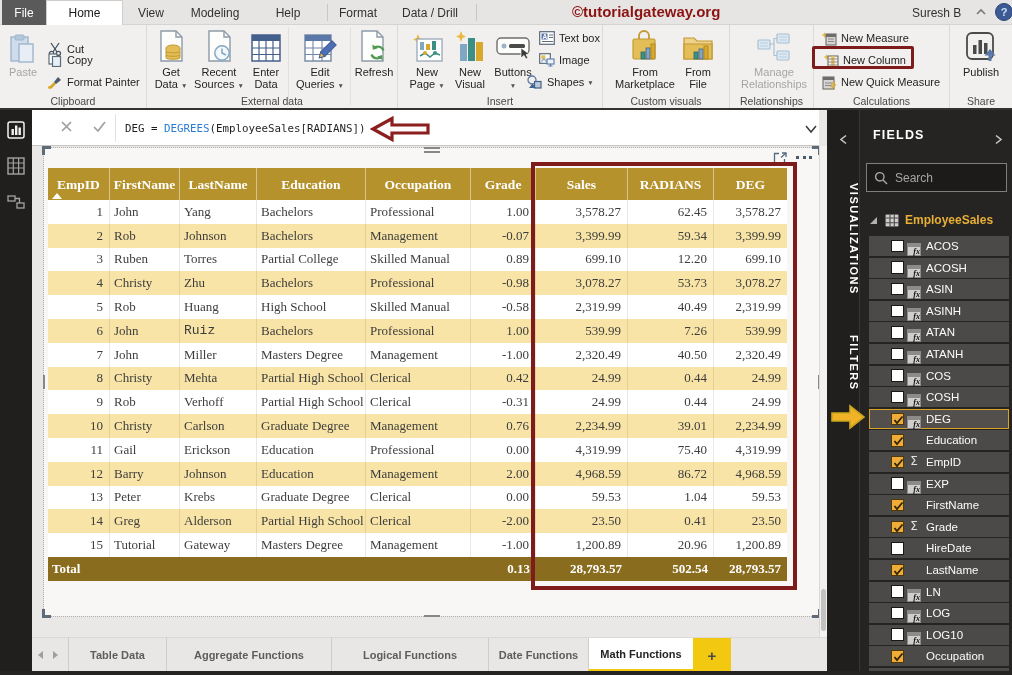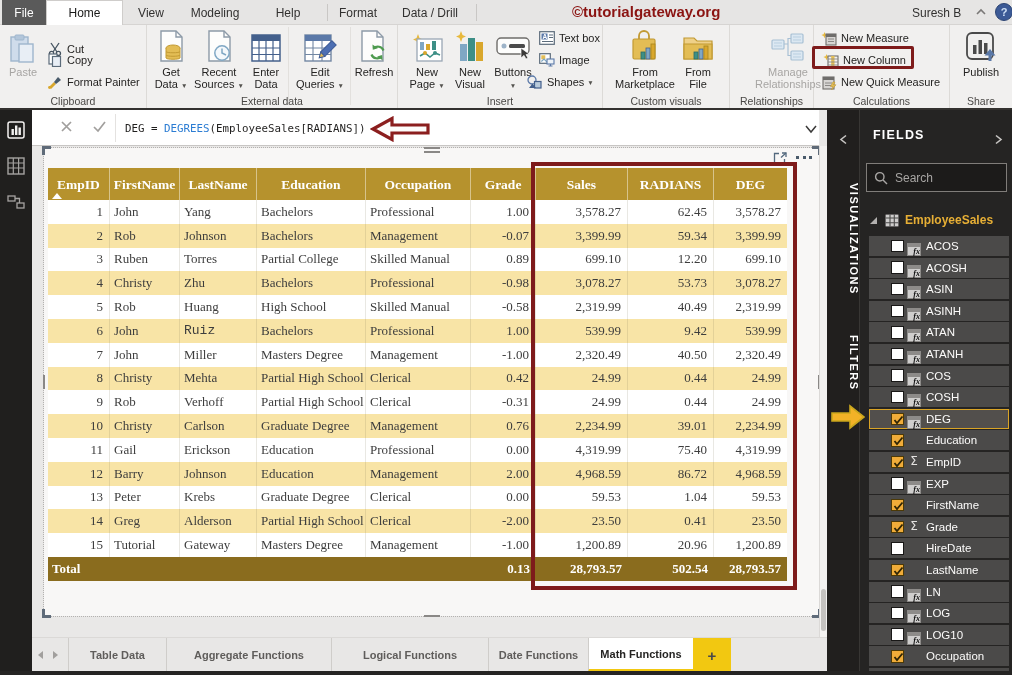--- a/index.html
+++ b/index.html
@@ -365,21 +365,21 @@
           <rect x="23" y="16" width="4" height="13" fill="#d9a72c" stroke="#a8851f" stroke-width="0.8"></rect>
           <rect x="13" y="22" width="4" height="7" fill="#3d8f86" stroke="#2d6b64" stroke-width="0.8"></rect>
         </svg>
       </div>
       <div class="blabel">From File</div>
     </div>
     <div class="rgroup-label">Custom visuals</div>
   </div>
 
   <div class="rgroup" style="left:730px;width:84px;">
-    <div class="bigbtn disabled" style="left:22px;width:72px;">
+    <div class="bigbtn disabled" style="left:8px;width:72px;">
       <div class="bicon">
         <svg width="36" height="32" viewBox="0 0 36 32">
           <g fill="#dce8f2" stroke="#a8c0d4" stroke-width="1.2">
             <rect x="2" y="8" width="12" height="9" rx="1"></rect>
             <rect x="21" y="2" width="12" height="9" rx="1"></rect>
             <rect x="21" y="19" width="12" height="9" rx="1"></rect>
           </g>
           <path d="M14 12 H18 V6.5 H21 M18 12 V23.5 H21" fill="none" stroke="#a8c0d4" stroke-width="1.2"></path>
           <path d="M4 11 H12 M4 14 H12 M23 5 H31 M23 8 H31 M23 22 H31 M23 25 H31" stroke="#b9cfe0" stroke-width="1"></path>
         </svg>
@@ -608,21 +608,21 @@
           <div class="t-cell ar" style="width: 73px;">2,319.99</div>
         </div>
         <div class="t-row band">
           <div class="t-cell ar" style="width: 62px;">6</div>
           <div class="t-cell al" style="width: 70px;">John</div>
           <div class="t-cell al" style="width: 77px; font-family: Liberation Mono, monospace;">Ruiz</div>
           <div class="t-cell al" style="width: 109px;">Bachelors</div>
           <div class="t-cell al" style="width: 105px;">Professional</div>
           <div class="t-cell ar" style="width: 65px;">1.00</div>
           <div class="t-cell ar" style="width: 92px;">539.99</div>
-          <div class="t-cell ar" style="width: 86px;">9.42</div>
+          <div class="t-cell ar" style="width: 86px;">7.26</div>
           <div class="t-cell ar" style="width: 73px;">539.99</div>
         </div>
         <div class="t-row">
           <div class="t-cell ar" style="width: 62px;">7</div>
           <div class="t-cell al" style="width: 70px;">John</div>
           <div class="t-cell al" style="width: 77px;">Miller</div>
           <div class="t-cell al" style="width: 109px;">Masters Degree</div>
           <div class="t-cell al" style="width: 105px;">Management</div>
           <div class="t-cell ar" style="width: 65px;">-1.00</div>
           <div class="t-cell ar" style="width: 92px;">2,320.49</div>

